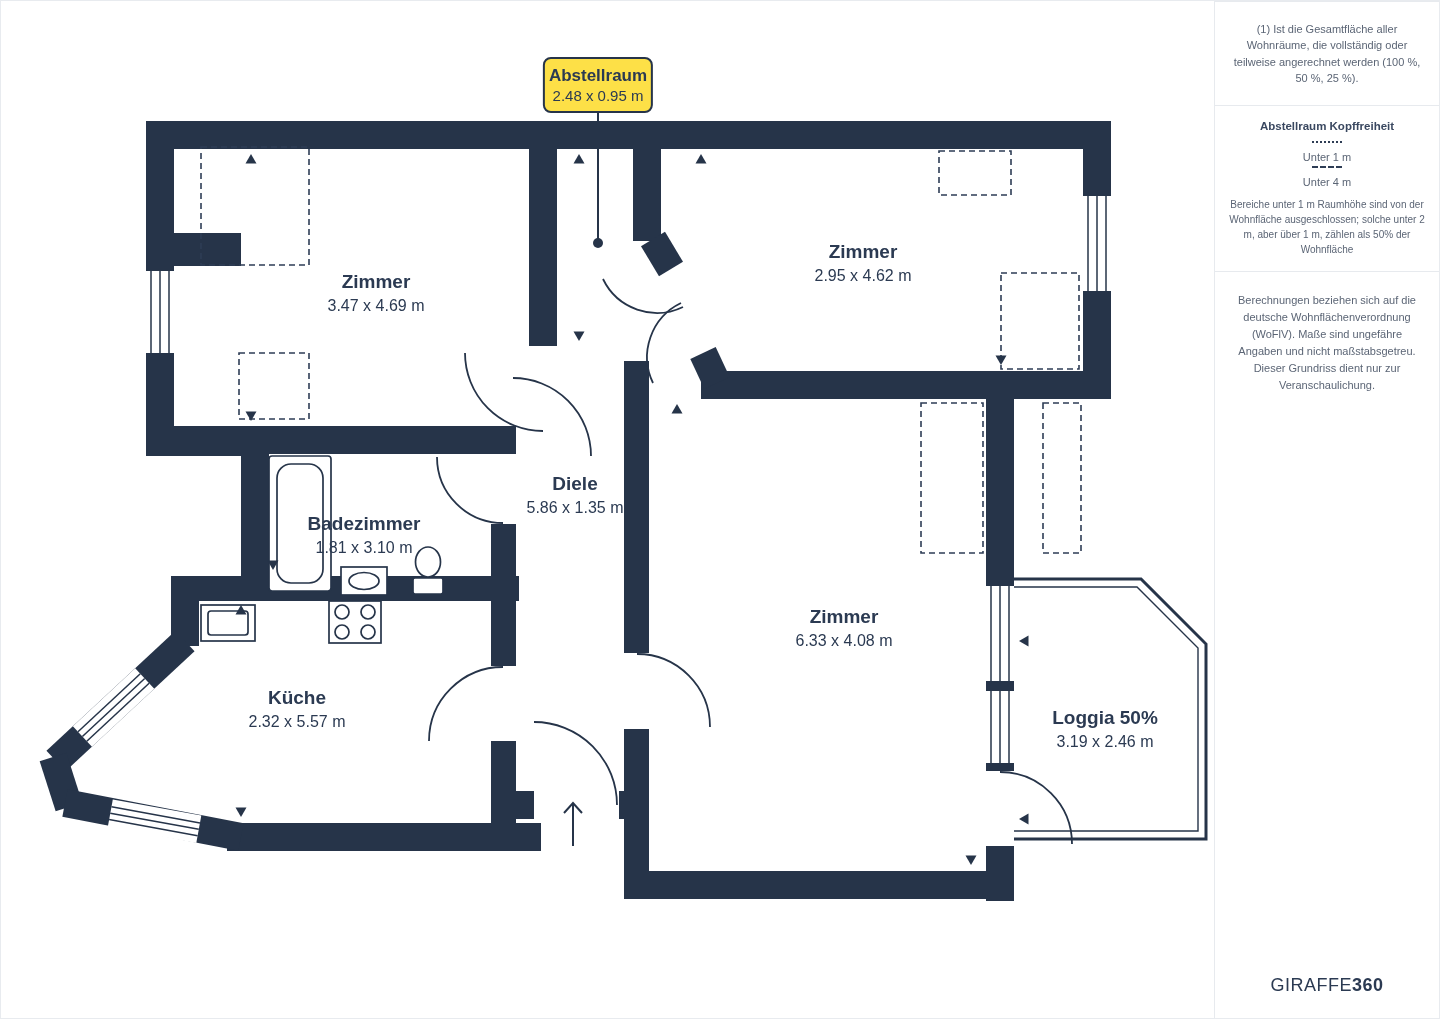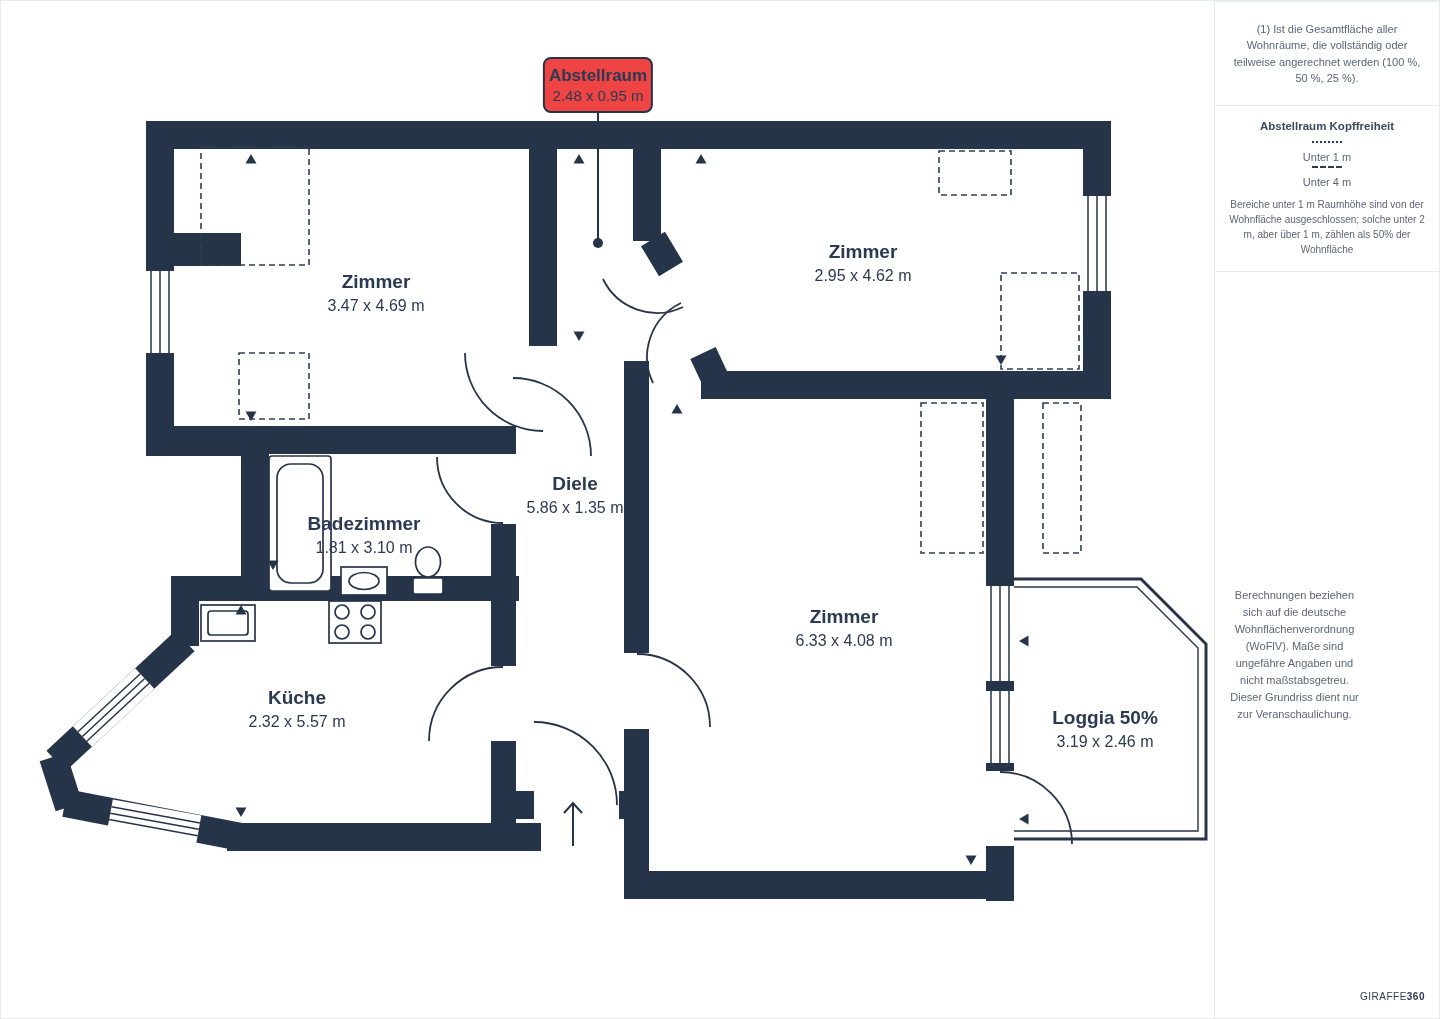--- a/index.html
+++ b/index.html
@@ -4,41 +4,41 @@
 <style>
   html,body{margin:0;padding:0;background:#fff;font-family:"Liberation Sans",sans-serif;}
   .page{position:relative;width:1440px;height:1019px;box-sizing:border-box;border:1px solid #e8ebef;display:flex;background:#fff;}
   .plan{position:relative;width:1213px;height:1017px;flex:0 0 auto;}
   .plan svg{position:absolute;left:0;top:0;}
 
   .room-label{position:absolute;transform:translate(-50%,-50%);text-align:center;color:#2b3a52;white-space:nowrap;line-height:1.25;margin-top:11px;}
   .room-label .name{display:block;font-weight:700;font-size:19px;}
   .room-label .dims{display:block;font-size:16px;margin-top:2px;}
 
-  .callout{position:absolute;left:597px;top:84px;transform:translate(-50%,-50%);background:#ef4444;border:2px solid #263449;border-radius:8px;padding:7px 4px;text-align:center;color:#2b3a52;z-index:3;}
+  .callout{position:absolute;left:597px;top:84px;transform:translate(-50%,-50%);background:#fde047;border:2px solid #263449;border-radius:8px;padding:7px 4px;text-align:center;color:#2b3a52;z-index:3;}
   .callout .name{display:block;font-weight:700;font-size:17px;}
   .callout .dims{display:block;font-size:15px;margin-top:1px;}
 
   .sidebar{flex:1;box-sizing:border-box;border-left:1px solid #e7eaee;display:flex;flex-direction:column;background:#fff;}
   .sidebar section{box-sizing:border-box;}
   .s1{height:578px;display:flex;flex-direction:column;align-items:center;justify-content:center;gap:7px;}
   .s1 h2{font-size:13.5px;color:#24304a;margin:0;font-weight:700;}
   .s1 sup{font-size:8px;}
   .area-value{font-size:12.5px;color:#5b6575;}
   .s2{height:104px;border-top:1px solid #e7eaee;display:flex;align-items:center;justify-content:center;padding:0 18px;}
   .s2 p{font-size:11px;color:#5b6575;text-align:center;line-height:1.5;margin:0;}
   .s3{height:166px;border-top:1px solid #e7eaee;padding:14px 14px 0;text-align:center;}
   .s3 h3{font-size:11.5px;color:#3a4860;margin:0 0 9px;font-weight:700;}
   .legend-row{display:flex;align-items:center;justify-content:center;gap:8px;font-size:11px;color:#5b6575;margin:3px 0;flex-direction:column;}
   .legend-line{width:30px;height:0;border-top:2px dotted #2e3d55;display:inline-block;}
   .legend-line.dashed{border-top-style:dashed;}
   .s3 p{font-size:10px;color:#5b6575;line-height:1.5;margin:9px 0 0;}
-  .s4{flex:1;border-top:1px solid #e7eaee;padding:20px 14px 0;display:flex;flex-direction:row;align-items:center;text-align:center;}
+  .s4{flex:1;border-top:1px solid #e7eaee;padding:20px 14px 0;display:flex;flex-direction:column;align-items:center;text-align:center;}
   .s4 p{font-size:11px;color:#5b6575;line-height:1.55;margin:0;}
-  .brand{margin-top:auto;padding-bottom:16px;font-size:10px;color:#2b3a52;letter-spacing:.5px;}
+  .brand{margin-top:auto;padding-bottom:22px;font-size:18px;color:#2b3a52;letter-spacing:.5px;}
   .brand b{font-weight:800;}
 </style>
 </head>
 <body>
 
 <div class="page">
   <div class="plan">
 
     <svg width="1213" height="1017" viewBox="0 0 1213 1017">
 

